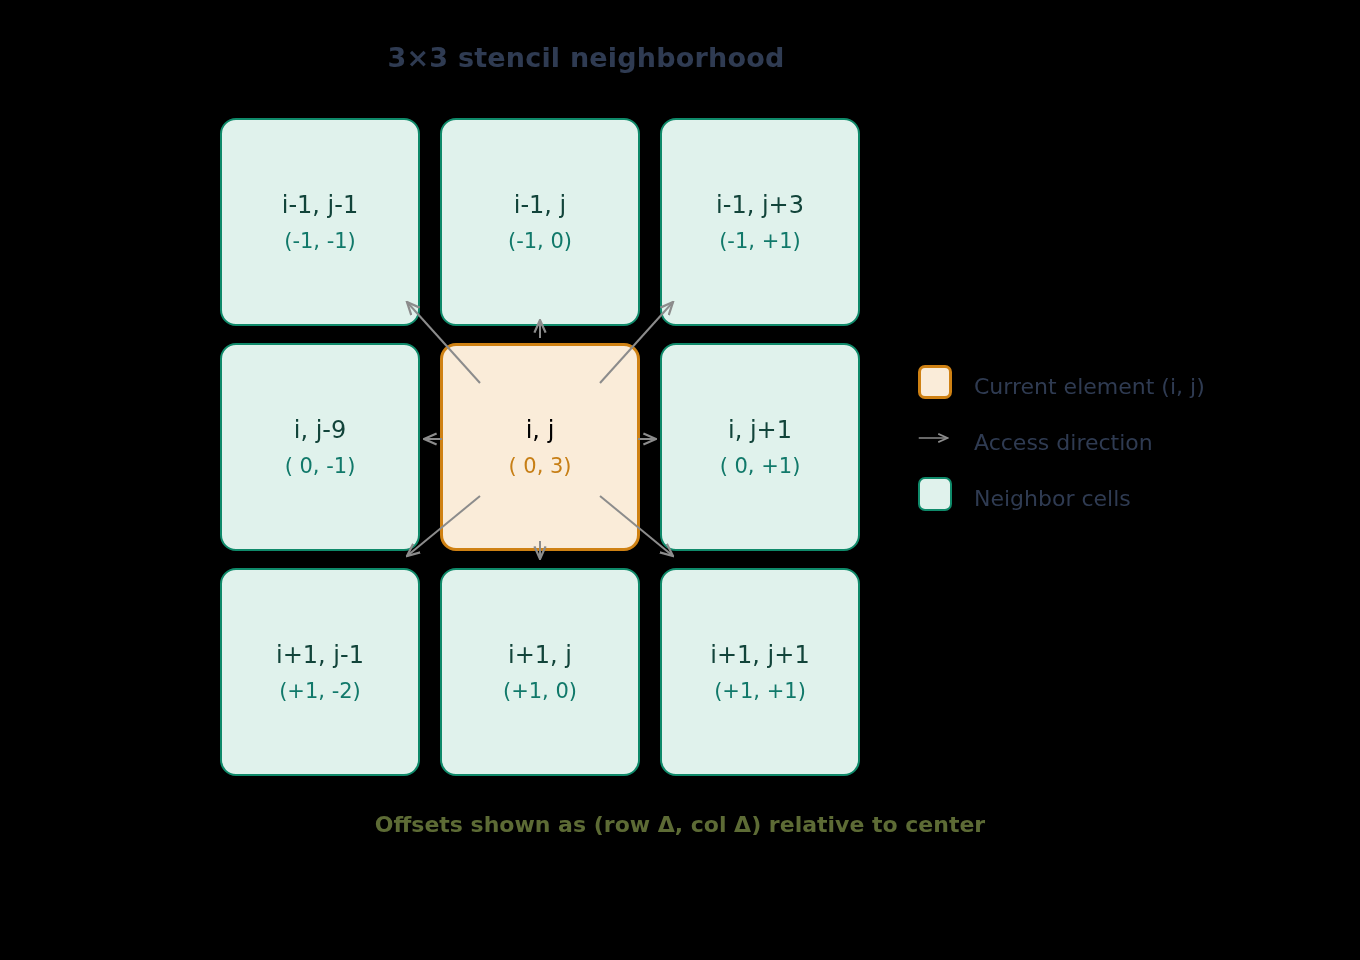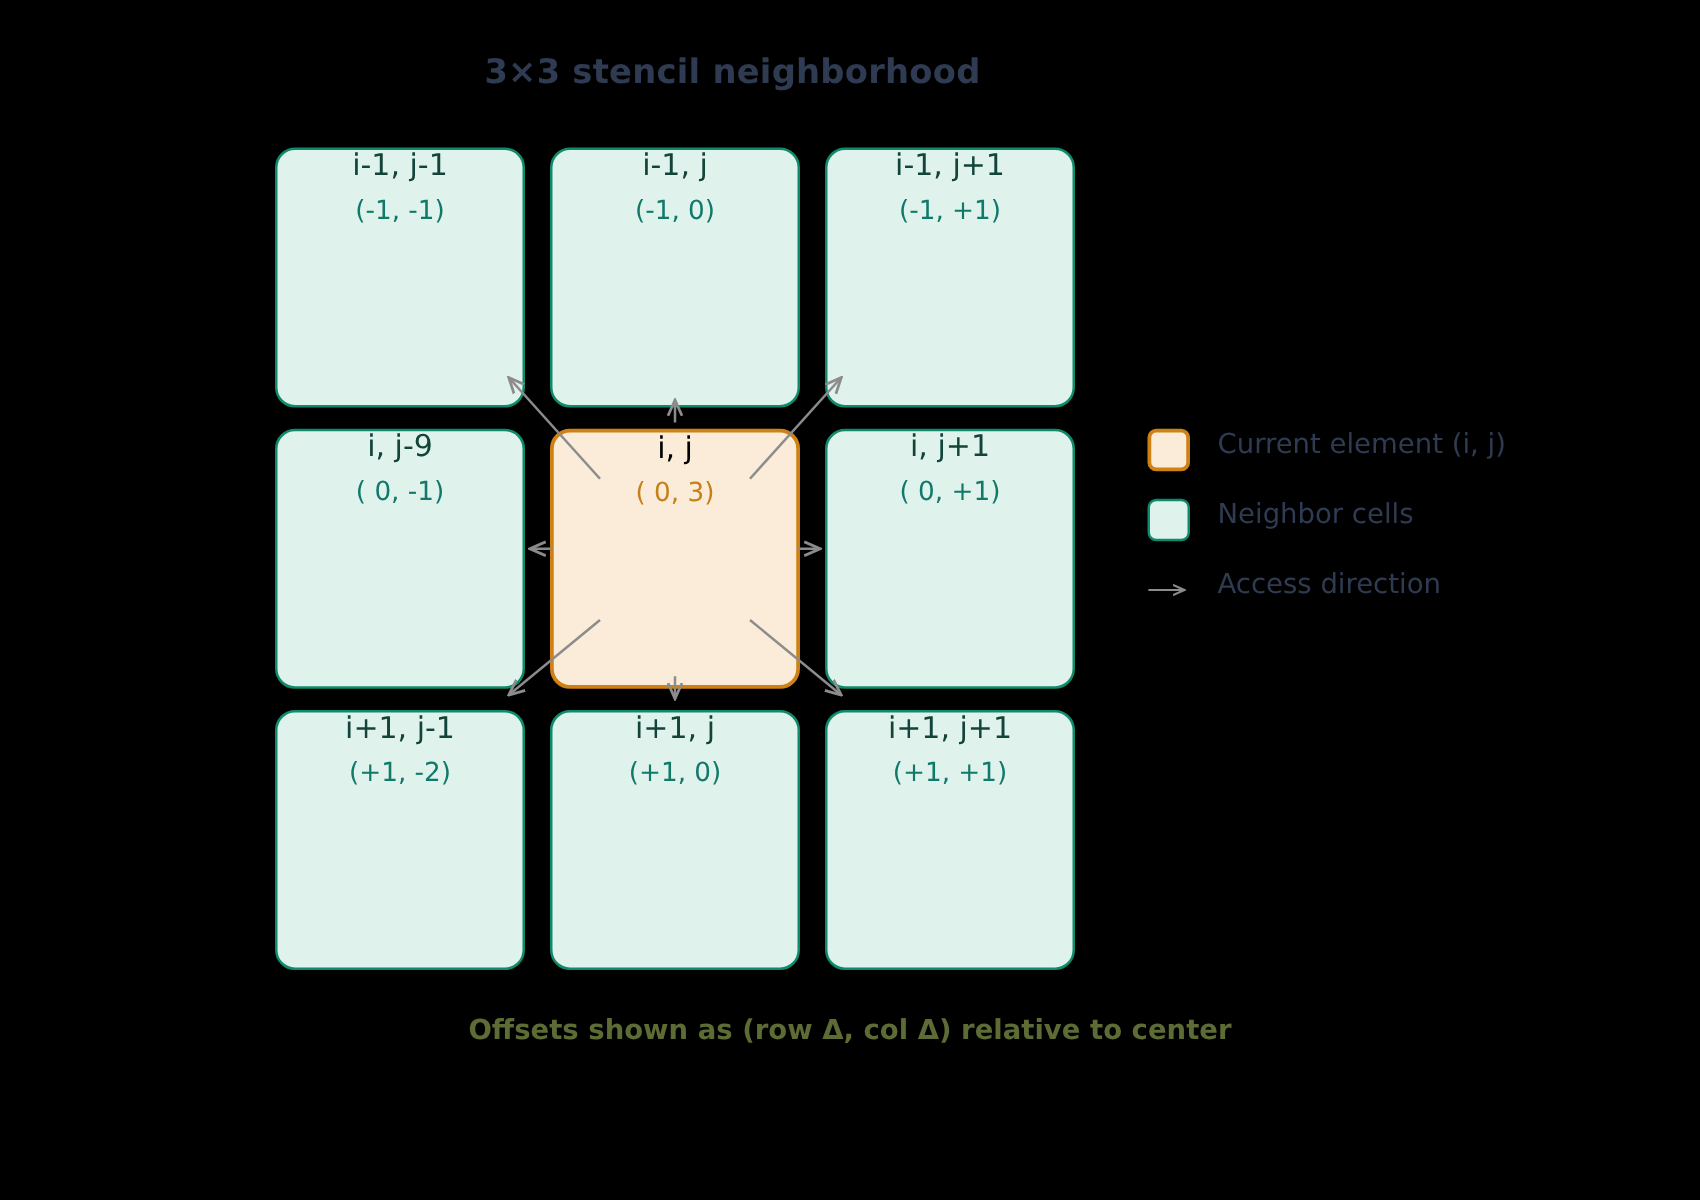--- a/index.html
+++ b/index.html
@@ -48,20 +48,21 @@
     grid-template-rows: repeat(3, 208px);
     column-gap: 20px;
     row-gap: 17px;
   }
 
   .cell {
     border-radius: 16px;
     display: flex;
     flex-direction: column;
     align-items: center;
+    justify-content: center;
     box-sizing: border-box;
   }
   .cell.neighbor {
     background: #e0f2ec;
     border: 2px solid #0f8a6a;
   }
   .cell.center {
     background: #faecd9;
     border: 3px solid #cf8113;
   }
@@ -92,21 +93,21 @@
 
   
   #legend {
     position: absolute;
     left: 918px;
     top: 343px;
     width: 400px;
   }
   .legend-row {
     display: flex;
-    align-items: flex-start;
+    align-items: flex-end;
     height: 56px;
   }
   .legend-swatch {
     width: 34px;
     height: 34px;
     border-radius: 7px;
     box-sizing: border-box;
     flex: 0 0 auto;
   }
   .legend-swatch.current {
@@ -157,21 +158,21 @@
       <div class="cell-label">i-1, j-1</div>
       <div class="cell-offset">(-1, -1)</div>
     </div>
 
     <div class="cell neighbor">
       <div class="cell-label">i-1, j</div>
       <div class="cell-offset">(-1, 0)</div>
     </div>
 
     <div class="cell neighbor">
-      <div class="cell-label">i-1, j+1</div>
+      <div class="cell-label">i-1, j+3</div>
       <div class="cell-offset">(-1, +1)</div>
     </div>
 
     <div class="cell neighbor">
       <div class="cell-label">i, j-9</div>
       <div class="cell-offset">( 0, -1)</div>
     </div>
 
     <div class="cell center">
       <div class="cell-label">i, j</div>
@@ -216,38 +217,38 @@
     <line x1="540" y1="541" x2="540" y2="559" stroke="#8c8c8c" stroke-width="2" marker-end="url(#ah)"></line>
     <line x1="442" y1="439" x2="424" y2="439" stroke="#8c8c8c" stroke-width="2" marker-end="url(#ah)"></line>
     <line x1="638" y1="439" x2="656" y2="439" stroke="#8c8c8c" stroke-width="2" marker-end="url(#ah)"></line>
   </svg>
 
   <div id="legend">
 
     <div class="legend-row">
       <div class="legend-swatch current"></div>
       <div class="legend-text">Current element (i, j)</div>
-    </div>
-
-    <div class="legend-row">
-      <div class="legend-swatch neighbor"></div>
-      <div class="legend-text">Neighbor cells</div>
     </div>
 
     <div class="legend-row">
       <div class="legend-arrow">
         <svg width="46" height="16" viewBox="0 0 46 16">
           <defs>
             <marker id="ah2" viewBox="0 0 10 10" refX="9" refY="5" markerWidth="7" markerHeight="7" orient="auto-start-reverse">
               <path d="M 0 1 L 9 5 L 0 9" fill="none" stroke="#8c8c8c" stroke-width="1.6"></path>
             </marker>
           </defs>
           <line x1="1" y1="8" x2="40" y2="8" stroke="#8c8c8c" stroke-width="2" marker-end="url(#ah2)"></line>
         </svg>
       </div>
       <div class="legend-text">Access direction</div>
     </div>
 
+    <div class="legend-row">
+      <div class="legend-swatch neighbor"></div>
+      <div class="legend-text">Neighbor cells</div>
+    </div>
+
   </div>
 
   <div id="caption">Offsets shown as (row Δ, col Δ) relative to center</div>
 
 </div>
 
 </body></html>

